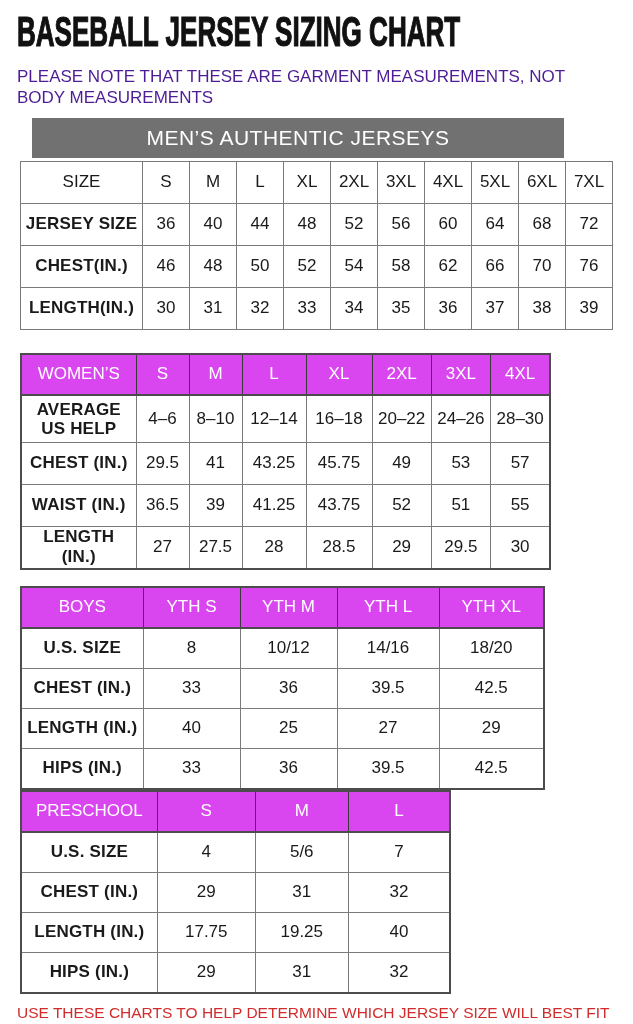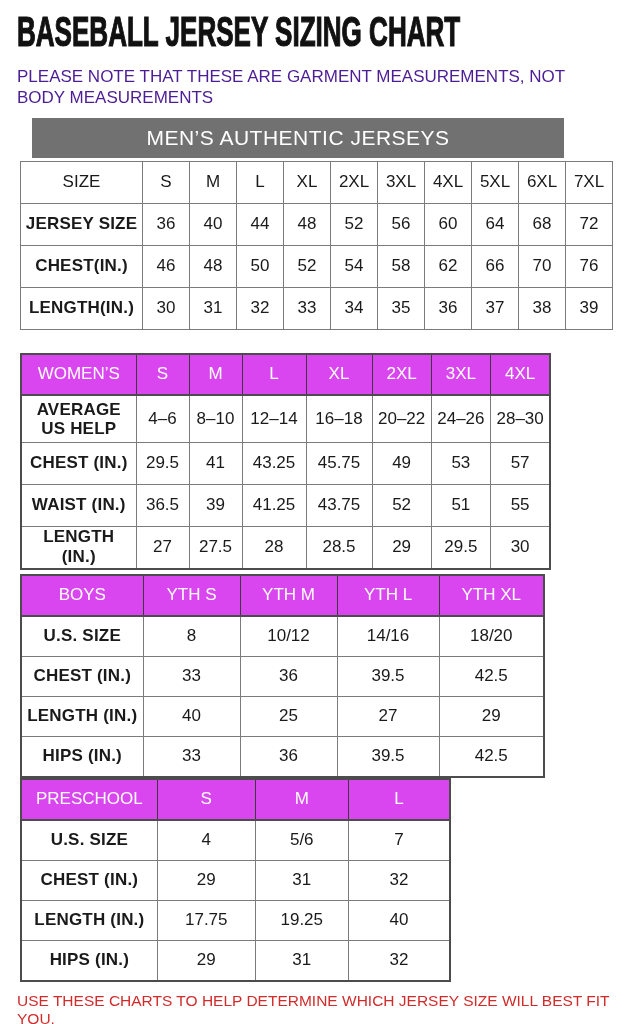--- a/index.html
+++ b/index.html
@@ -53,21 +53,21 @@
   th{
     background:#d946ef;color:#ffffff;font-weight:normal;
     border:1px solid #3a3a3a;
     font-size:17px;height:39px;padding:0 14px;
   }
   .gray-table{border:2px solid #4c4c4c;}
   .gray-table th{border-bottom:2px solid #4c4c4c;}
   .mens-table{margin-top:3px;}
   .mens-table td{height:41px;}
   .womens-table{margin-top:23px;}
-  .boys-table{margin-top:4px;border-radius:32px;}
+  .boys-table{margin-top:16px;border-radius:32px;}
   .preschool-table{}
   .preschool-table td,.boys-table td{height:39px;}
   .pre-line{white-space:pre-line;line-height:19px;}
   .row-label{letter-spacing:0.2px;font-weight:bold;}
 </style>
 </head>
 <body>
 
 <div class="page">
 

